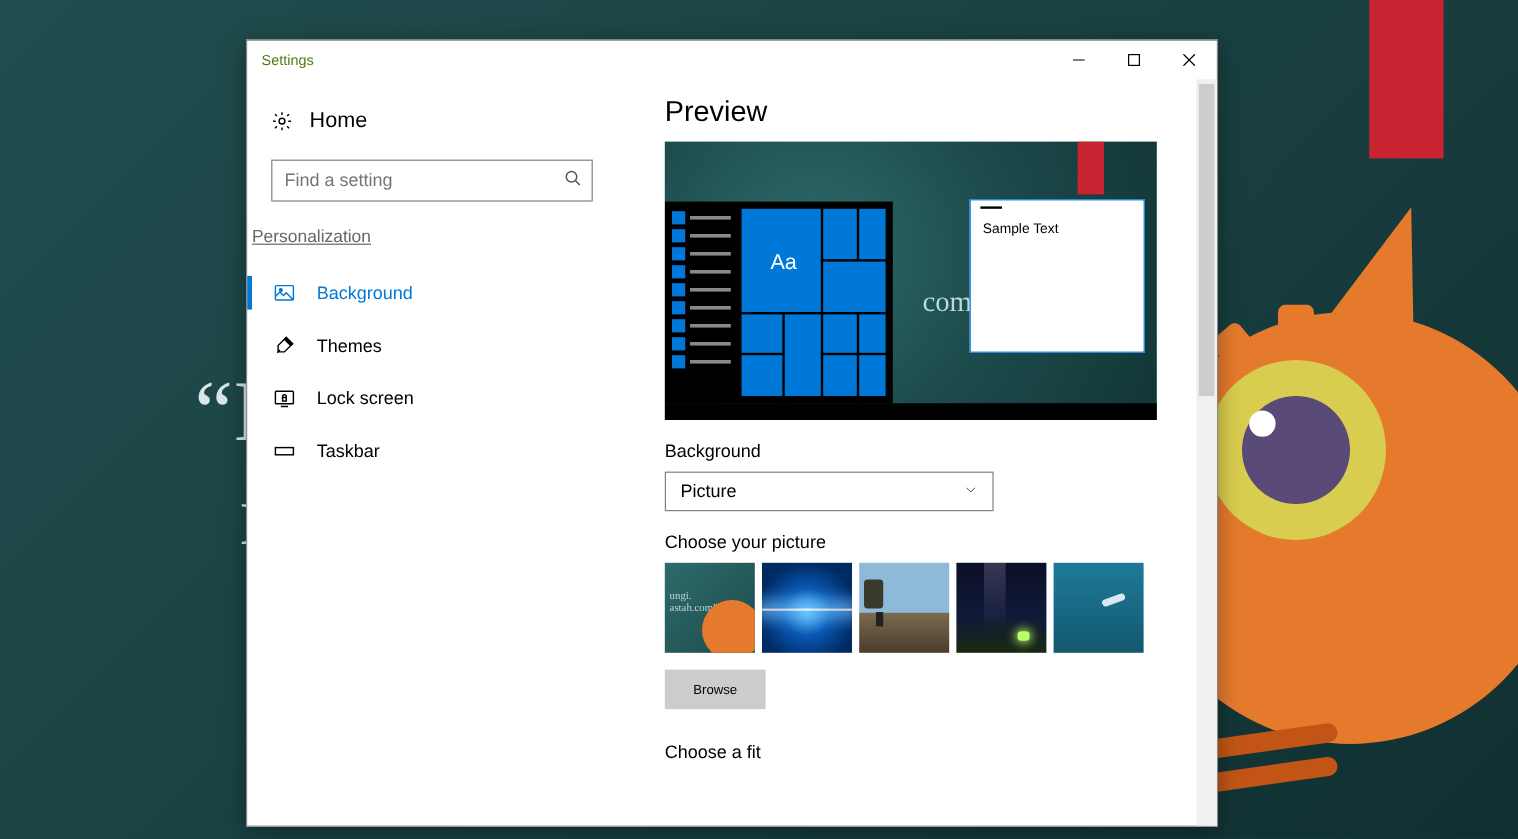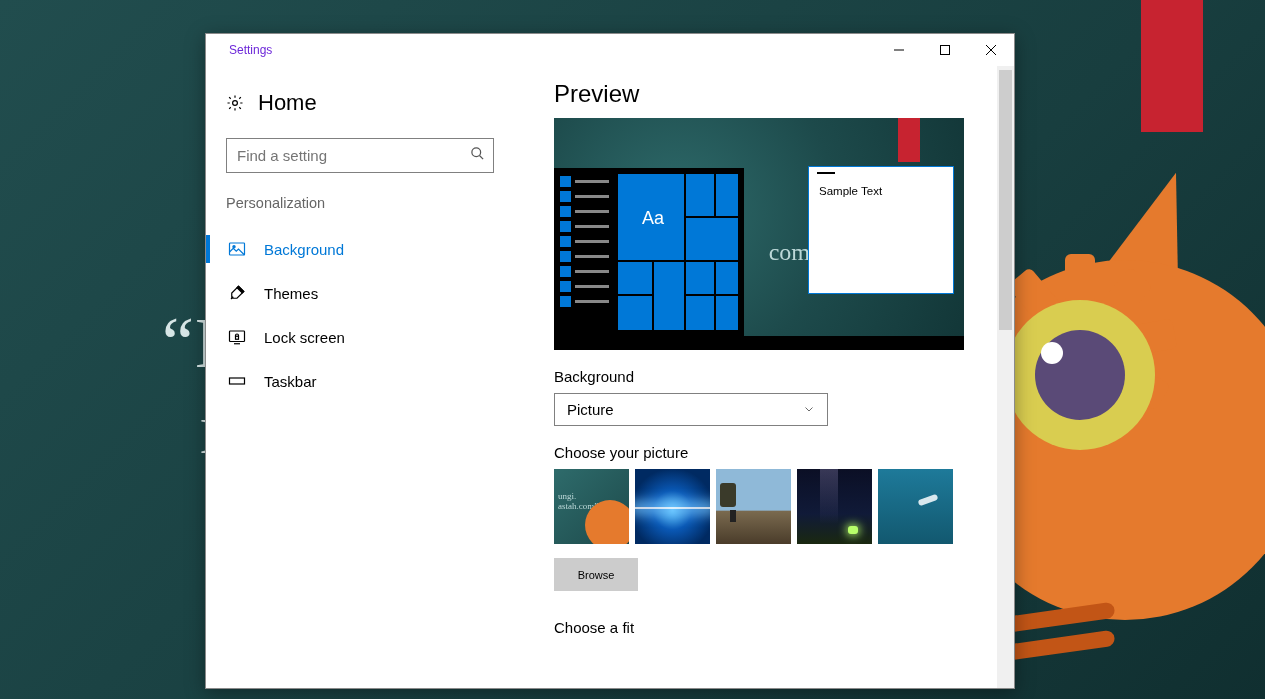--- a/index.html
+++ b/index.html
@@ -121,22 +121,22 @@
     border: 1px solid #8a8a8a;
     display:flex;
     flex-direction:column;
     box-shadow: 0 4px 18px rgba(0,0,0,.35);
   }
   .titlebar {
     height: 32px;
     display:flex;
     align-items:center;
     font-size: 12px;
-    color:#6d28d9;
-    padding-left: 23px;
+    color:#4d7c0f;
+    padding-left: 12px;
     user-select:none;
   }
   .titlebar .spacer{flex:1;}
   .tb-btn{
     width:46px; height:30px;
     display:flex;align-items:center;justify-content:center;
     color:#000;
   }
 
   .body {
@@ -181,24 +181,25 @@
     padding:0 8px;
     color:#666;
   }
   .search-box input{
     flex:1;border:none;outline:none;
     font-size:15px;
     color:#333;
     background:transparent;
   }
   .section-label{
-    padding-left:20px;
+    padding-left:4px;
     font-size:14.5px;
     color:#666;
     margin-bottom:16px;
+    text-decoration:underline;
   }
   .nav-item{
     display:flex;align-items:center;
     gap:18px;
     height:44px;
     padding-left:22px;
     font-size:15px;
     color:#000;
     position:relative;
   }
@@ -390,21 +391,21 @@
   <div class="body">
 
     <div class="left-pane">
       <div class="home-row">
         <span class="nav-icon">
           <svg width="18" height="18" viewBox="0 0 24 24" fill="none" stroke="#000" stroke-width="1.6">
             <circle cx="12" cy="12" r="3.2"></circle>
             <path d="M12 2v3M12 19v3M4.2 4.2l2.1 2.1M17.7 17.7l2.1 2.1M2 12h3M19 12h3M4.2 19.8l2.1-2.1M17.7 6.3l2.1-2.1"></path>
           </svg>
         </span>
-        <span style="font-size:22px;">Home</span>
+        <span style="font-size:18px;">Home</span>
       </div>
 
       <div class="search-box">
         <input type="text" placeholder="Find a setting" style="">
         <span>
           <svg width="15" height="15" viewBox="0 0 24 24" fill="none" stroke="#555" stroke-width="2">
               <circle cx="10" cy="10" r="7"></circle>
               <line x1="21" y1="21" x2="15.5" y2="15.5"></line>
             </svg>
         </span>

